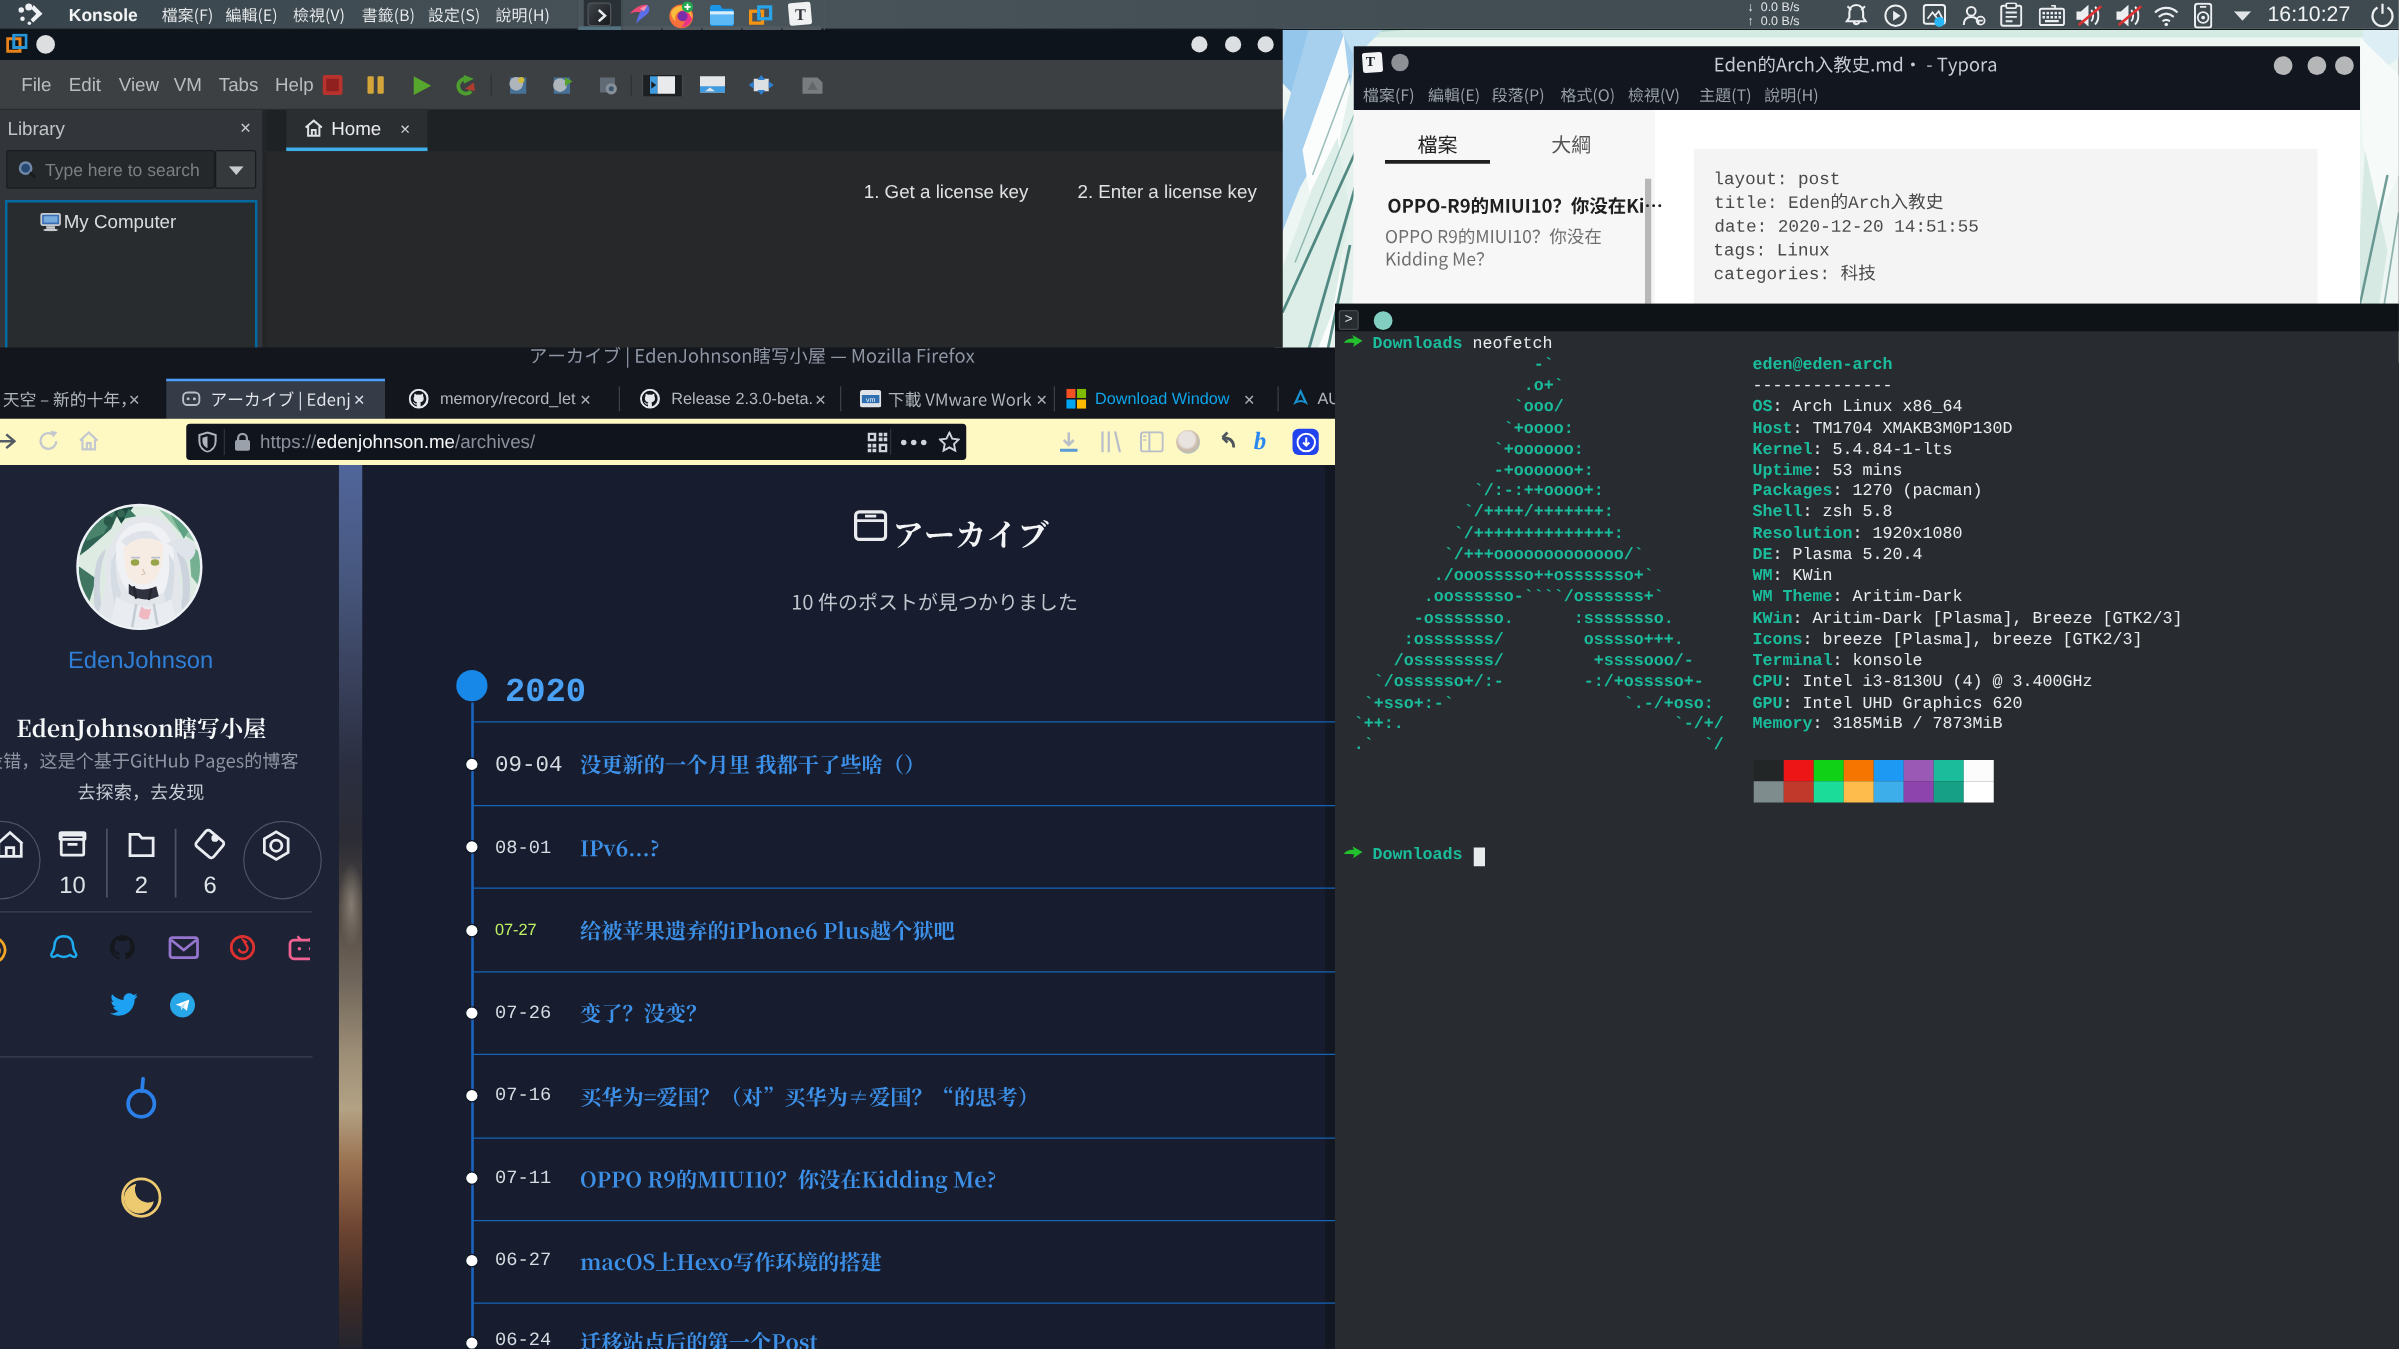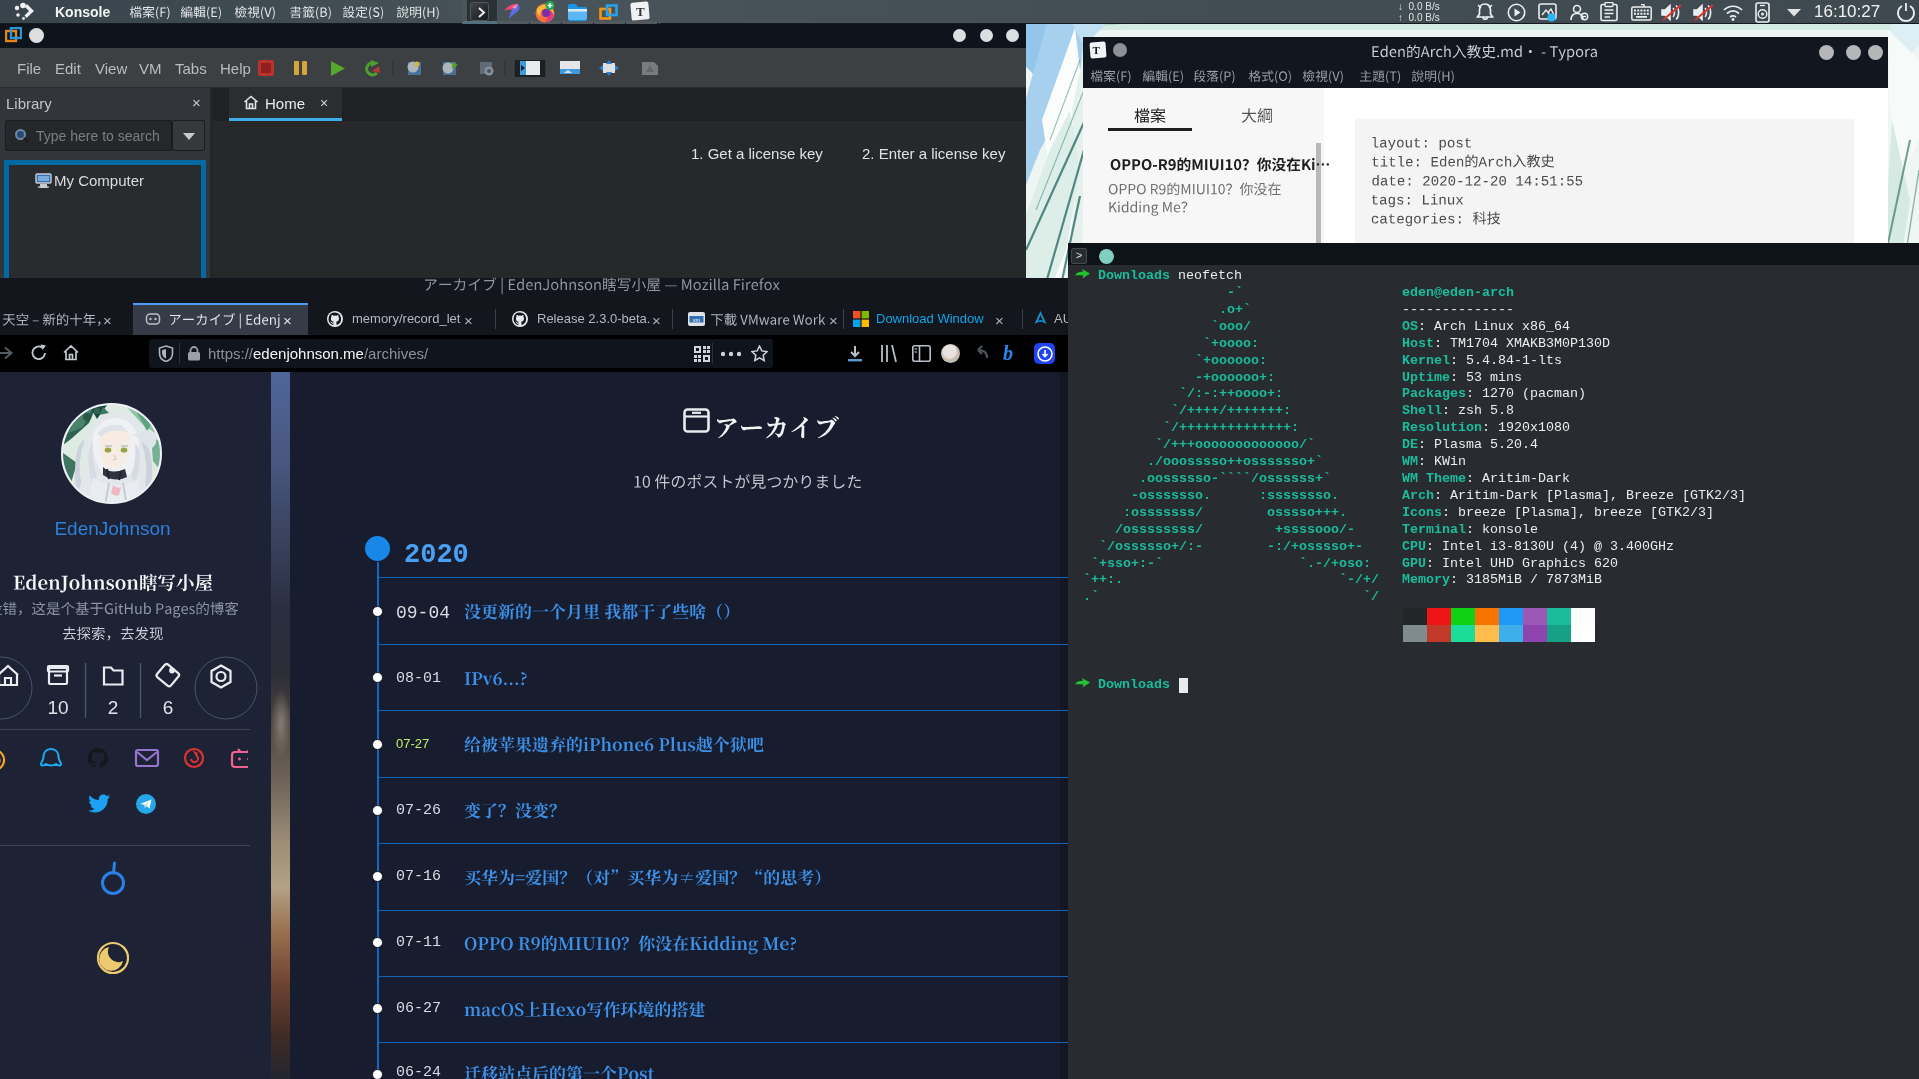--- a/index.html
+++ b/index.html
@@ -112,21 +112,21 @@
           <circle cx="6.5" cy="6.5" r="4.5" fill="#274a73" stroke="#6f87a8" stroke-width="2"></circle>
           <line x1="10" y1="10" x2="14" y2="14" stroke="#191b1d" stroke-width="2.4"></line>
         </svg>
       <div class="abs" style="left:30px;top:7px;color:#7a7f83;font-size:14px;white-space:nowrap">Type here to search</div>
     </div>
     <div class="abs" style="left:172px;top:32px;width:33px;height:31px;background:#35393c;border:1px solid #191c1e;border-radius:2px">
       <svg class="abs" style="left:10px;top:12px" width="12" height="8" viewBox="0 0 12 8">
           <polygon points="0,0 12,0 6,7" fill="#c7cbcd"></polygon>
         </svg>
     </div>
-    <div class="abs" style="left:4px;top:72px;width:202px;height:183px;background:#292c2e;border:5px solid #0369a1">
+    <div class="abs" style="left:4px;top:72px;width:202px;height:183px;background:#292c2e;border:2px solid #0369a1">
       <svg class="abs" style="left:26px;top:8px" width="17" height="15" viewBox="0 0 17 15">
           <rect x="1" y="1" width="15" height="9" rx="1" fill="#3a6fb5" stroke="#c8ccd0" stroke-width="1.4"></rect>
           <rect x="3" y="3" width="11" height="5" fill="#79aade"></rect>
           <rect x="5" y="11" width="7" height="2" fill="#c8ccd0"></rect>
           <ellipse cx="8.5" cy="14" rx="6" ry="1.2" fill="#c8ccd0"></ellipse>
         </svg>
       <div class="abs" style="left:45px;top:7px;color:#d9dcde;font-size:15px">My Computer</div>
     </div>
   </div>
   <div class="abs" style="left:210px;top:65px;width:3px;height:190px;background:#232527"></div>
@@ -207,21 +207,21 @@
         <path d="M8.5 1 L14.5 14 Q11 11.5 8.5 11.5 Q6 11.5 2.5 14 Z" fill="#1793d1"></path>
         <path d="M8.5 5 L11 11 Q9.5 10 8.5 10 Q7.5 10 6 11 Z" fill="#13161d"></path>
       </svg>
     <div class="abs" style="left:1054px;top:8px;color:#b3b8c0;font-size:13px">AU</div>
     <div class="abs" style="left:672px;top:6px;width:1px;height:20px;background:#3a4049"></div>
     <div class="abs" style="left:843px;top:6px;width:1px;height:20px;background:#3a4049"></div>
     <div class="abs" style="left:1022px;top:6px;width:1px;height:20px;background:#3a4049"></div>
     <div class="abs" style="left:495px;top:6px;width:1px;height:20px;background:#3a4049"></div>
   </div>
 
-  <div class="abs" style="left:0;top:57px;width:1068px;height:37px;background:#000000">
+  <div class="abs" style="left:0;top:57px;width:1068px;height:37px;background:#fef9c3">
     <svg class="abs" style="left:-8px;top:11px" width="22" height="14" viewBox="0 0 22 14">
         <path d="M2 7 H19 M13 1.5 L19.5 7 L13 12.5" stroke="#555b64" stroke-width="2" fill="none"></path>
       </svg>
     <svg class="abs" style="left:30px;top:9px" width="18" height="18" viewBox="0 0 18 18">
         <path d="M15 9 A6.3 6.3 0 1 1 12 3.4" stroke="#c3c8d0" stroke-width="1.8" fill="none"></path>
         <polygon points="10.5,0.5 16,1.5 12.5,6" fill="#c3c8d0"></polygon>
       </svg>
     <svg class="abs" style="left:62px;top:9px" width="18" height="18" viewBox="0 0 18 18">
         <path d="M2 8.5 L9 2 L16 8.5 M4 7.5 V15.5 H14 V7.5 M7.5 15 V10.5 H10.5 V15" stroke="#c3c8d0" stroke-width="1.7" fill="none"></path>
       </svg>
@@ -460,21 +460,21 @@
 <b style="color:#1abc9c">OS</b><span style="color:#e9eced">: Arch Linux x86_64</span>
 <b style="color:#1abc9c">Host</b><span style="color:#e9eced">: TM1704 XMAKB3M0P130D</span>
 <b style="color:#1abc9c">Kernel</b><span style="color:#e9eced">: 5.4.84-1-lts</span>
 <b style="color:#1abc9c">Uptime</b><span style="color:#e9eced">: 53 mins</span>
 <b style="color:#1abc9c">Packages</b><span style="color:#e9eced">: 1270 (pacman)</span>
 <b style="color:#1abc9c">Shell</b><span style="color:#e9eced">: zsh 5.8</span>
 <b style="color:#1abc9c">Resolution</b><span style="color:#e9eced">: 1920x1080</span>
 <b style="color:#1abc9c">DE</b><span style="color:#e9eced">: Plasma 5.20.4</span>
 <b style="color:#1abc9c">WM</b><span style="color:#e9eced">: KWin</span>
 <b style="color:#1abc9c">WM Theme</b><span style="color:#e9eced">: Aritim-Dark</span>
-<b style="color:#1abc9c">Arch</b><span style="color:#e9eced">: Aritim-Dark [Plasma], Breeze [GTK2/3]</span>
+<b style="color:#1abc9c">KWin</b><span style="color:#e9eced">: Aritim-Dark [Plasma], Breeze [GTK2/3]</span>
 <b style="color:#1abc9c">Icons</b><span style="color:#e9eced">: breeze [Plasma], breeze [GTK2/3]</span>
 <b style="color:#1abc9c">Terminal</b><span style="color:#e9eced">: konsole</span>
 <b style="color:#1abc9c">CPU</b><span style="color:#e9eced">: Intel i3-8130U (4) @ 3.400GHz</span>
 <b style="color:#1abc9c">GPU</b><span style="color:#e9eced">: Intel UHD Graphics 620</span>
 <b style="color:#1abc9c">Memory</b><span style="color:#e9eced">: 3185MiB / 7873MiB</span></pre>
 <div class="abs" style="left:335px;top:365px;width:24px;height:17px;background:#232627"></div>
 <div class="abs" style="left:359px;top:365px;width:24px;height:17px;background:#ed1515"></div>
 <div class="abs" style="left:383px;top:365px;width:24px;height:17px;background:#11d116"></div>
 <div class="abs" style="left:407px;top:365px;width:24px;height:17px;background:#f67400"></div>
 <div class="abs" style="left:431px;top:365px;width:24px;height:17px;background:#1d99f3"></div>

